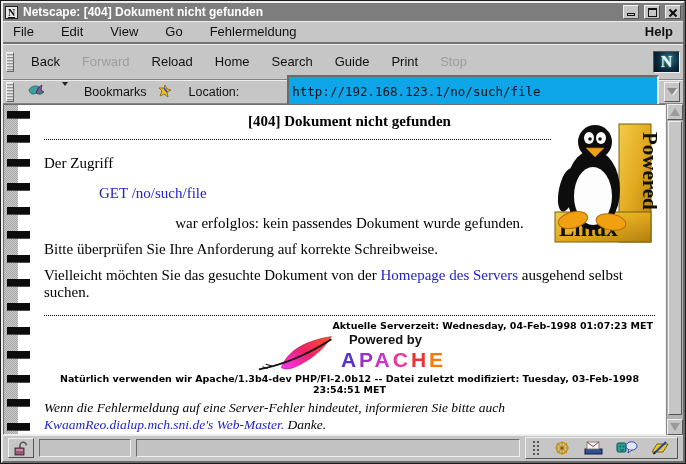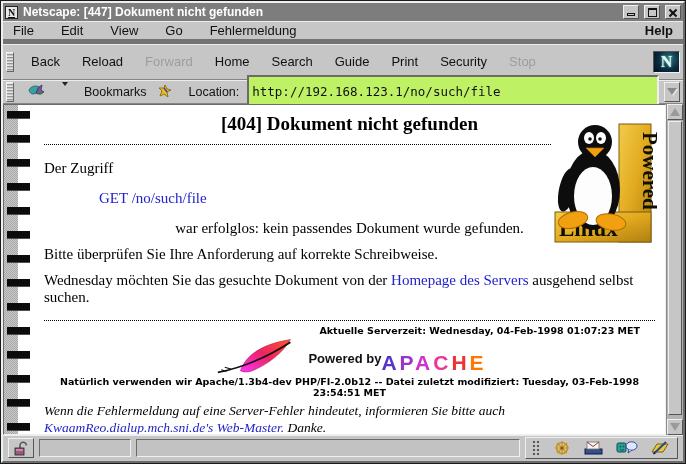--- a/index.html
+++ b/index.html
@@ -16,68 +16,68 @@
     white-space:nowrap;overflow:hidden;}
   .win-btn{width:16px;height:14px;background:var(--chrome);border:1px solid;border-color:#f0f0f0 #555 #555 #f0f0f0;
     position:relative;flex:0 0 auto;}
   .g-min{position:absolute;left:3px;bottom:2px;width:8px;height:3px;border:1px solid #111;}
   .g-max{position:absolute;left:3px;top:2px;width:9px;height:9px;border:1px solid #111;border-top-width:2px;}
   .g-x1,.g-x2{position:absolute;left:2px;top:6px;width:10px;height:2px;background:#111;}
   .g-x1{transform:rotate(45deg);} .g-x2{transform:rotate(-45deg);}
 
   
   .menubar{height:23px;display:flex;align-items:center;padding:0 10px;gap:27px;
-    border-bottom:5px solid #737373;box-shadow:inset 0 1px 0 #ececec;font-size:13px;color:#111;flex:0 0 auto;}
+    border-bottom:2px solid #737373;box-shadow:inset 0 1px 0 #ececec;font-size:13px;color:#111;flex:0 0 auto;}
   .menu-item{cursor:default;}
   .menu-help{margin-left:auto;font-weight:bold;}
 
   
   .toolbar{height:36px;display:flex;align-items:center;padding:0 3px;border-bottom:1px solid #858585;
     box-shadow:inset 0 1px 0 #ececec;font-size:13px;color:#111;flex:0 0 auto;}
   .grip{width:8px;height:20px;margin-right:6px;border:1px solid;border-color:#efefef #666 #666 #efefef;
     background:repeating-linear-gradient(180deg,#e6e6e6 0 1px,#969696 1px 2px,#c6c6c6 2px 3px);}
   .tool-btn{padding:3px 11px;white-space:nowrap;}
   .tool-btn.disabled{color:#9d9d9d;}
   .throbber{margin-left:auto;width:27px;height:22px;border:1px solid;border-color:#555 #efefef #efefef #555;
     background:radial-gradient(circle at 60% 35%,#2e6e7e 0%,#0a2a3e 55%,#04101e 100%);
     color:#e8f4f4;font:bold 16px/20px "Liberation Serif",serif;text-align:center;text-shadow:0 0 2px #7fd;}
 
   
   .locbar{height:24px;display:flex;align-items:center;padding:0 3px;gap:5px;
     border-bottom:1px solid #858585;box-shadow:inset 0 1px 0 #ececec;font-size:12.5px;color:#111;flex:0 0 auto;}
   .chip{display:flex;align-items:center;gap:16px;padding:1px 3px;}
-  .url-input{flex:1;height:33px;border:2px solid;border-color:#6b6b6b #efefef #efefef #6b6b6b;background:#bef264;
-    font:12.5px "DejaVu Sans Mono",monospace;padding:0 3px;color:#111;}
+  .url-input{flex:1;height:33px;border:2px solid;border-color:#6b6b6b #efefef #efefef #6b6b6b;background:#0ea5e9;
+    font:12.5px "DejaVu Sans Mono",monospace;padding:0 3px;color:#111;margin-left:40px;}
   .drop-btn{width:16px;height:20px;background:var(--chrome);border:1px solid;border-color:#efefef #555 #555 #efefef;
     display:flex;align-items:center;justify-content:center;}
   .tri-down{width:0;height:0;border-left:5px solid transparent;border-right:5px solid transparent;border-top:7px solid #8a8a8a;
     filter:drop-shadow(1px 1px 0 #eee);}
   .mini-tri{width:0;height:0;border-left:3px solid transparent;border-right:3px solid transparent;border-top:4px solid #222;margin:-8px 0 8px -2px;}
 
   
   .content-row{flex:1;min-height:0;display:flex;}
   .content{flex:1;position:relative;background:var(--content_bg,#fff);overflow:hidden;
     border:1px solid;border-color:#6b6b6b #efefef #efefef #6b6b6b;
     font-family:"Liberation Serif",serif;font-size:15px;color:#000;}
   .spiral{position:absolute;left:0;top:0;bottom:0;width:14px;
     background:repeating-conic-gradient(#a8a8a8 0% 25%,#c9c9c9 0% 50%) 0 0/2px 2px;}
   .coils{position:absolute;left:3px;top:0;bottom:0;width:23px;
     background:repeating-linear-gradient(180deg,transparent 0 6px,#0c0c0c 6px 13px,#4e4e4e 13px 14px,transparent 14px 24px);}
   .inner{position:absolute;left:40px;right:10px;top:2px;bottom:0;}
-  .page-h1{font-size:19px;font-weight:bold;text-align:center;margin:6px 0 9px;}
+  .page-h1{font-size:15px;font-weight:bold;text-align:center;margin:6px 0 9px;}
   .dothr{border:0;border-top:1px dotted #000;margin:0;}
   .hr1{width:83%;}
   .hr2{width:100%;margin-top:14px;}
   .p1{margin:15px 0 0;} .bq{margin:13px 0 0 55px;} .p2{margin:13px 0 0;text-align:center;}
   .p3{margin:9px 0 0;} .p4{margin:9px 0 0;}
   a.plink{color:var(--link,#2222cc);cursor:pointer;}
   .tinybold{font:bold 9.5px "DejaVu Sans",sans-serif;}
-  .server-time{text-align:right;margin:4px 15px 0 0;}
+  .server-time{text-align:right;margin:4px 2px 0 0;}
   .apache-row{display:flex;justify-content:center;align-items:flex-end;gap:2px;margin:1px 0 0;}
-  .apache-txt{display:flex;flex-direction:row;line-height:1;}
+  .apache-txt{display:flex;flex-direction:column;line-height:1;}
   .apache-pby{font:bold 13px "Liberation Sans",sans-serif;color:#111;margin:0 0 1px 8px;}
   .apache-name{font:bold 21px "Liberation Sans",sans-serif;letter-spacing:3px;}
   .server-info{text-align:center;margin:1px 0 0;}
   .footer{font-style:italic;font-size:13.5px;margin:5px 0 0;line-height:1.25;}
   .linux-logo{position:absolute;right:8px;top:5px;width:104px;height:140px;}
 
   
   .scrollbar{width:17px;background:#b2b2b2;border-left:1px solid #8a8a8a;display:flex;flex-direction:column;flex:0 0 auto;}
   .sb-btn{height:16px;background:var(--chrome);border:1px solid;border-color:#efefef #555 #555 #efefef;
     display:flex;align-items:center;justify-content:center;flex:0 0 auto;}
@@ -97,21 +97,21 @@
   .dock-grip{width:9px;height:16px;background:radial-gradient(#555 1px,transparent 1.2px) 0 0/4px 4px;}
 </style>
 </head>
 <body>
 
 <div class="window">
   <div class="frame">
 
     <div class="titlebar">
       <div class="app-icon">N</div>
-      <div class="title-text">Netscape: [447] Dokument nicht gefunden</div>
+      <div class="title-text">Netscape: [404] Dokument nicht gefunden</div>
       <div class="win-btn">
           <div class="g-min"></div>
         </div>
       <div class="win-btn">
           <div class="g-max"></div>
         </div>
       <div class="win-btn">
           <div class="g-x1"></div>
           <div class="g-x2"></div>
         </div>
@@ -122,27 +122,26 @@
       <span class="menu-item">Edit</span>
       <span class="menu-item">View</span>
       <span class="menu-item">Go</span>
       <span class="menu-item">Fehlermeldung</span>
       <span class="menu-item menu-help">Help</span>
     </div>
 
     <div class="toolbar">
       <div class="grip"></div>
       <span class="tool-btn">Back</span>
+      <span class="tool-btn disabled">Forward</span>
       <span class="tool-btn">Reload</span>
-      <span class="tool-btn disabled">Forward</span>
       <span class="tool-btn">Home</span>
       <span class="tool-btn">Search</span>
       <span class="tool-btn">Guide</span>
       <span class="tool-btn">Print</span>
-      <span class="tool-btn">Security</span>
       <span class="tool-btn disabled">Stop</span>
       <div class="throbber">N</div>
     </div>
 
     <div class="locbar">
       <div class="grip"></div>
       <div class="chip">
         <svg width="20" height="15" viewBox="0 0 20 15">
           <path d="M1,6 C3,2 8,1 11,3 L8,9 C5,11 2,10 1,6 Z" fill="#3aa0a0" stroke="#1a5a6a" stroke-width="0.8"></path>
           <path d="M11,3 L14,1 L13,6 L16,8 L10,10 L8,9 Z" fill="#7a5aa0" stroke="#3a2a60" stroke-width="0.8"></path>
@@ -198,21 +197,21 @@
 
         <div class="inner">
           <div class="page-h1">[404] Dokument nicht gefunden</div>
           <hr class="dothr hr1">
           <p class="p1">Der Zugriff</p>
           <p class="bq">
             <a class="plink">GET /no/such/file</a>
           </p>
           <p class="p2">war erfolglos: kein passendes Dokument wurde gefunden.</p>
           <p class="p3">Bitte überprüfen Sie Ihre Anforderung auf korrekte Schreibweise.</p>
-          <p class="p4"><span>Wednesday möchten Sie das gesuchte Dokument von der </span><a class="plink">Homepage des Servers</a><span> ausgehend selbst suchen.</span></p>
+          <p class="p4"><span>Vielleicht möchten Sie das gesuchte Dokument von der </span><a class="plink">Homepage des Servers</a><span> ausgehend selbst suchen.</span></p>
           <hr class="dothr hr2">
           <div class="tinybold server-time">Aktuelle Serverzeit: Wednesday, 04-Feb-1998 01:07:23 MET</div>
 
           <div class="apache-row">
             <svg width="86" height="38" viewBox="0 0 90 44">
               <defs>
                 <linearGradient id="fth" x1="0" y1="1" x2="1" y2="0">
                   <stop offset="0" stop-color="#ff33ff"></stop>
                     <stop offset="0.5" stop-color="#ee2266"></stop>
                     <stop offset="1" stop-color="#ff5522"></stop>

